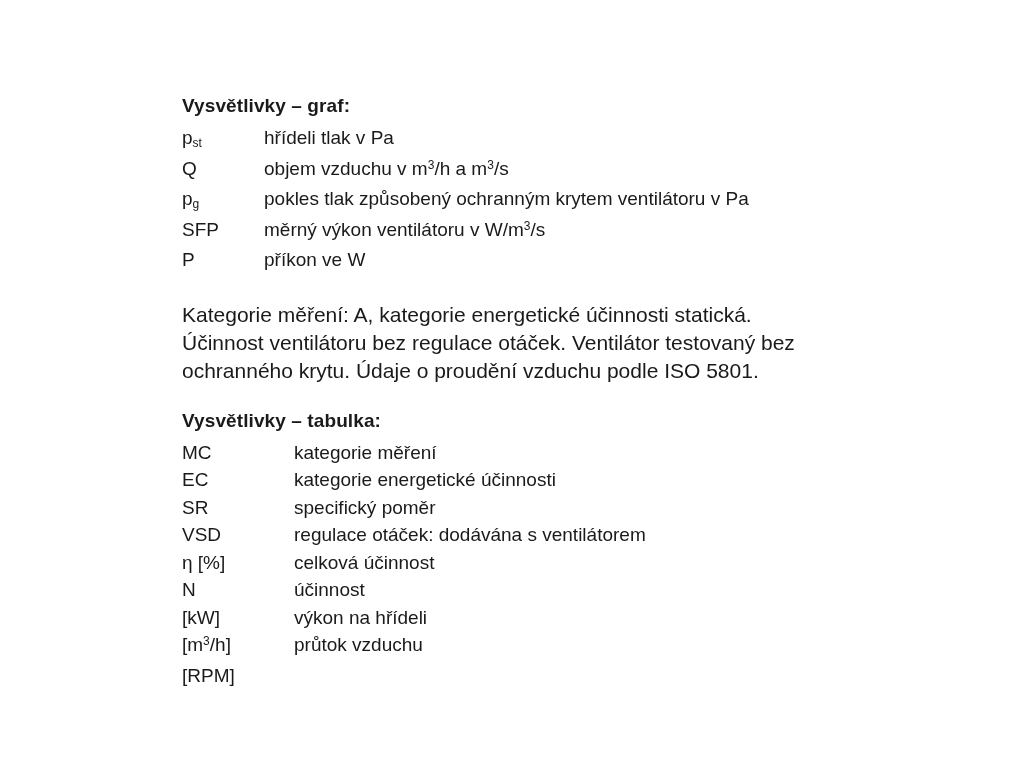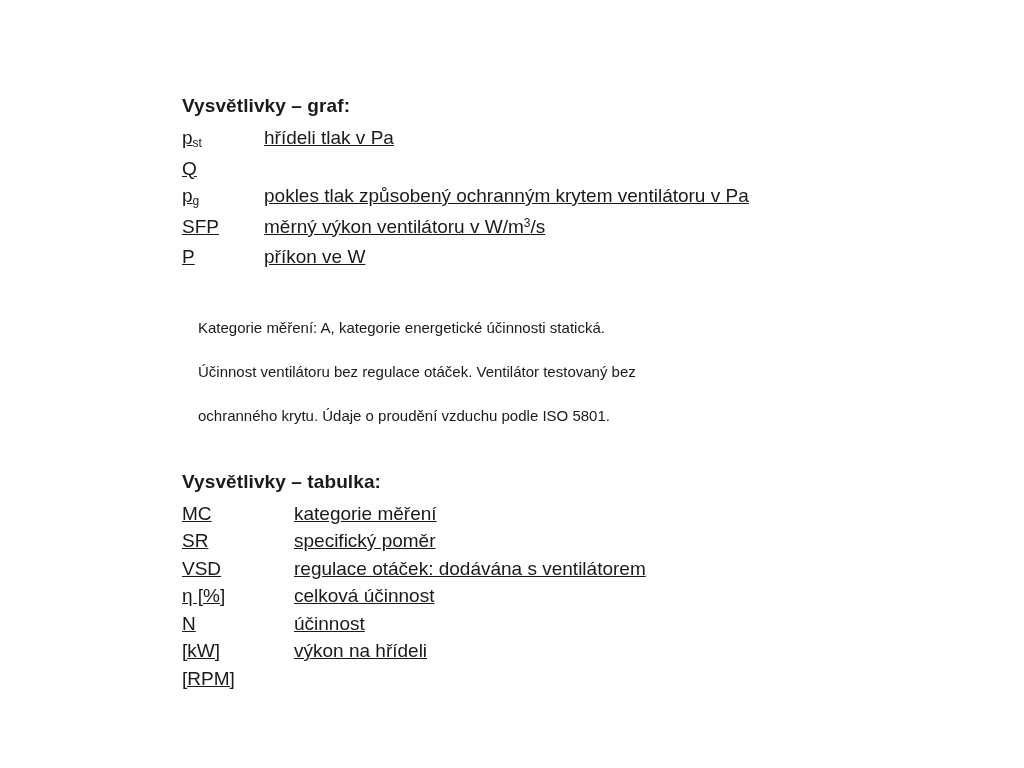--- a/index.html
+++ b/index.html
@@ -28,21 +28,20 @@
     font-size: 19px;
     font-weight: bold;
     line-height: 28px;
     margin: 0 0 4px 0;
     letter-spacing: 0.1px;
   }
   .legend-list {
     margin: 0;
     padding: 0;
     list-style: none;
-    text-decoration: underline;
   }
   .legend-row {
     display: flex;
     align-items: baseline;
     font-size: 19px;
     line-height: 27.5px;
     white-space: nowrap;
   }
   .legend-term {
     width: 82px;
@@ -62,23 +61,23 @@
     position: relative;
     top: 3px;
   }
   sup {
     font-size: 12px;
     vertical-align: baseline;
     position: relative;
     top: -6px;
   }
   .paragraph {
-    font-size: 15px;
+    font-size: 21px;
     line-height: 28px;
-    margin: 16px;
+    margin: 0;
     max-width: 680px;
   }
   .gap-large {
     height: 27px;
   }
   .gap-medium {
     height: 22px;
   }
 </style>
 </head>
@@ -88,20 +87,21 @@
 
   <section class="section">
     <h2 class="section-title">Vysvětlivky – graf:</h2>
     <ul class="legend-list">
       <li class="legend-row">
         <span class="legend-term">p<sub>st</sub></span>
         <span class="legend-desc">hřídeli tlak v Pa</span>
       </li>
       <li class="legend-row">
         <span class="legend-term">Q</span>
+        <span class="legend-desc">objem vzduchu v m<sup>3</sup>/h a m<sup>3</sup>/s</span>
       </li>
       <li class="legend-row">
         <span class="legend-term">p<sub>g</sub></span>
         <span class="legend-desc">pokles tlak způsobený ochranným krytem ventilátoru v Pa</span>
       </li>
       <li class="legend-row">
         <span class="legend-term">SFP</span>
         <span class="legend-desc">měrný výkon ventilátoru v W/m<sup>3</sup>/s</span>
       </li>
       <li class="legend-row">
@@ -122,38 +122,46 @@
   <div class="gap-medium"></div>
 
   <section class="section">
     <h2 class="section-title">Vysvětlivky – tabulka:</h2>
     <ul class="legend-list">
       <li class="legend-row">
         <span class="legend-term wide">MC</span>
         <span class="legend-desc">kategorie měření</span>
       </li>
       <li class="legend-row">
+        <span class="legend-term wide">EC</span>
+        <span class="legend-desc">kategorie energetické účinnosti</span>
+      </li>
+      <li class="legend-row">
         <span class="legend-term wide">SR</span>
         <span class="legend-desc">specifický poměr</span>
       </li>
       <li class="legend-row">
         <span class="legend-term wide">VSD</span>
         <span class="legend-desc">regulace otáček: dodávána s ventilátorem</span>
       </li>
       <li class="legend-row">
         <span class="legend-term wide">η [%]</span>
         <span class="legend-desc">celková účinnost</span>
       </li>
       <li class="legend-row">
         <span class="legend-term wide">N</span>
         <span class="legend-desc">účinnost</span>
       </li>
       <li class="legend-row">
         <span class="legend-term wide">[kW]</span>
         <span class="legend-desc">výkon na hřídeli</span>
       </li>
       <li class="legend-row">
+        <span class="legend-term wide">[m<sup>3</sup>/h]</span>
+        <span class="legend-desc">průtok vzduchu</span>
+      </li>
+      <li class="legend-row">
         <span class="legend-term wide">[RPM]</span>
       </li>
     </ul>
   </section>
 
 </div>
 
 </body></html>

